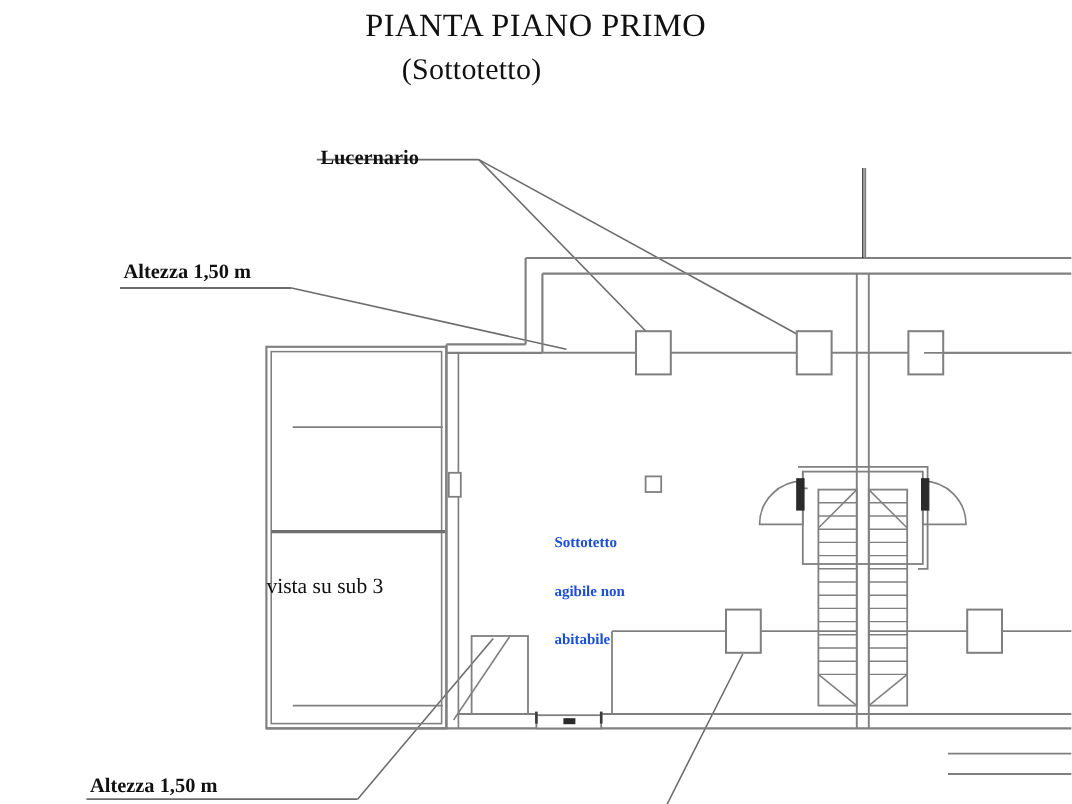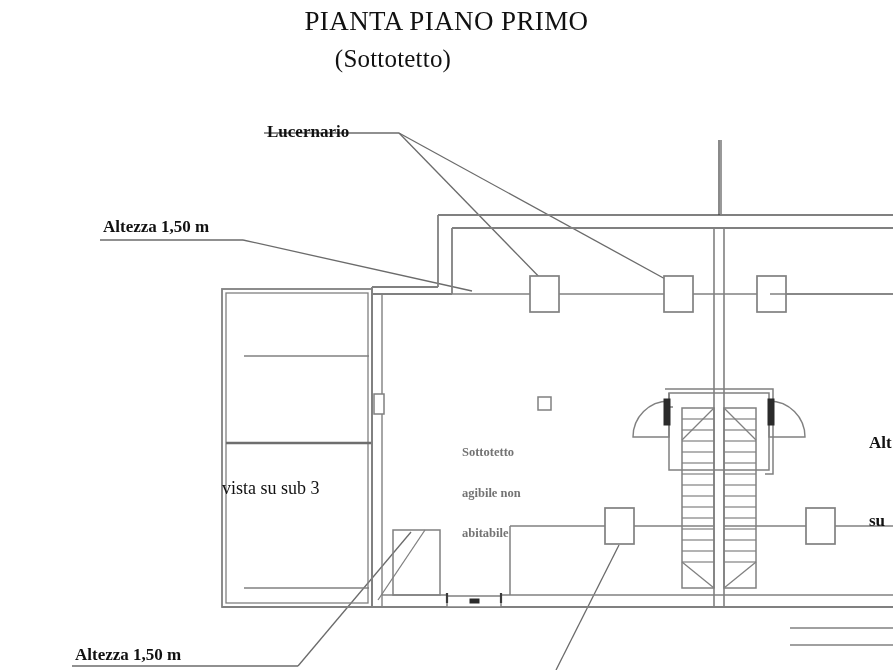--- a/index.html
+++ b/index.html
@@ -65,21 +65,21 @@
     left: 222px;
     top: 478px;
     font-size: 18px;
     color: #111111;
   }
   #room-note {
     left: 462px;
     top: 419px;
     font-size: 12.5px;
     line-height: 13.5px;
-    color: #737373;
+    color: #1d4ed8;
     font-weight: 600;
   }
   #label-right-clip {
     left: 869px;
     top: 378px;
     font-size: 17px;
     font-weight: 600;
     line-height: 26px;
     color: #111111;
   }
@@ -251,18 +251,14 @@
   <div class="txt anno-label" id="label-altezza-bottom">Altezza 1,50 m</div>
 
   <div class="txt" id="label-vista-sub10">vista su sub 3</div>
 
   <div class="txt" id="room-note">
     <div>Sottotetto</div>
     <div>agibile non</div>
     <div>abitabile</div>
   </div>
 
-  <div class="txt" id="label-right-clip">
-    <div>Alt</div>
-    <div>su</div>
-  </div>
 
 </div>
 
 </body></html>

